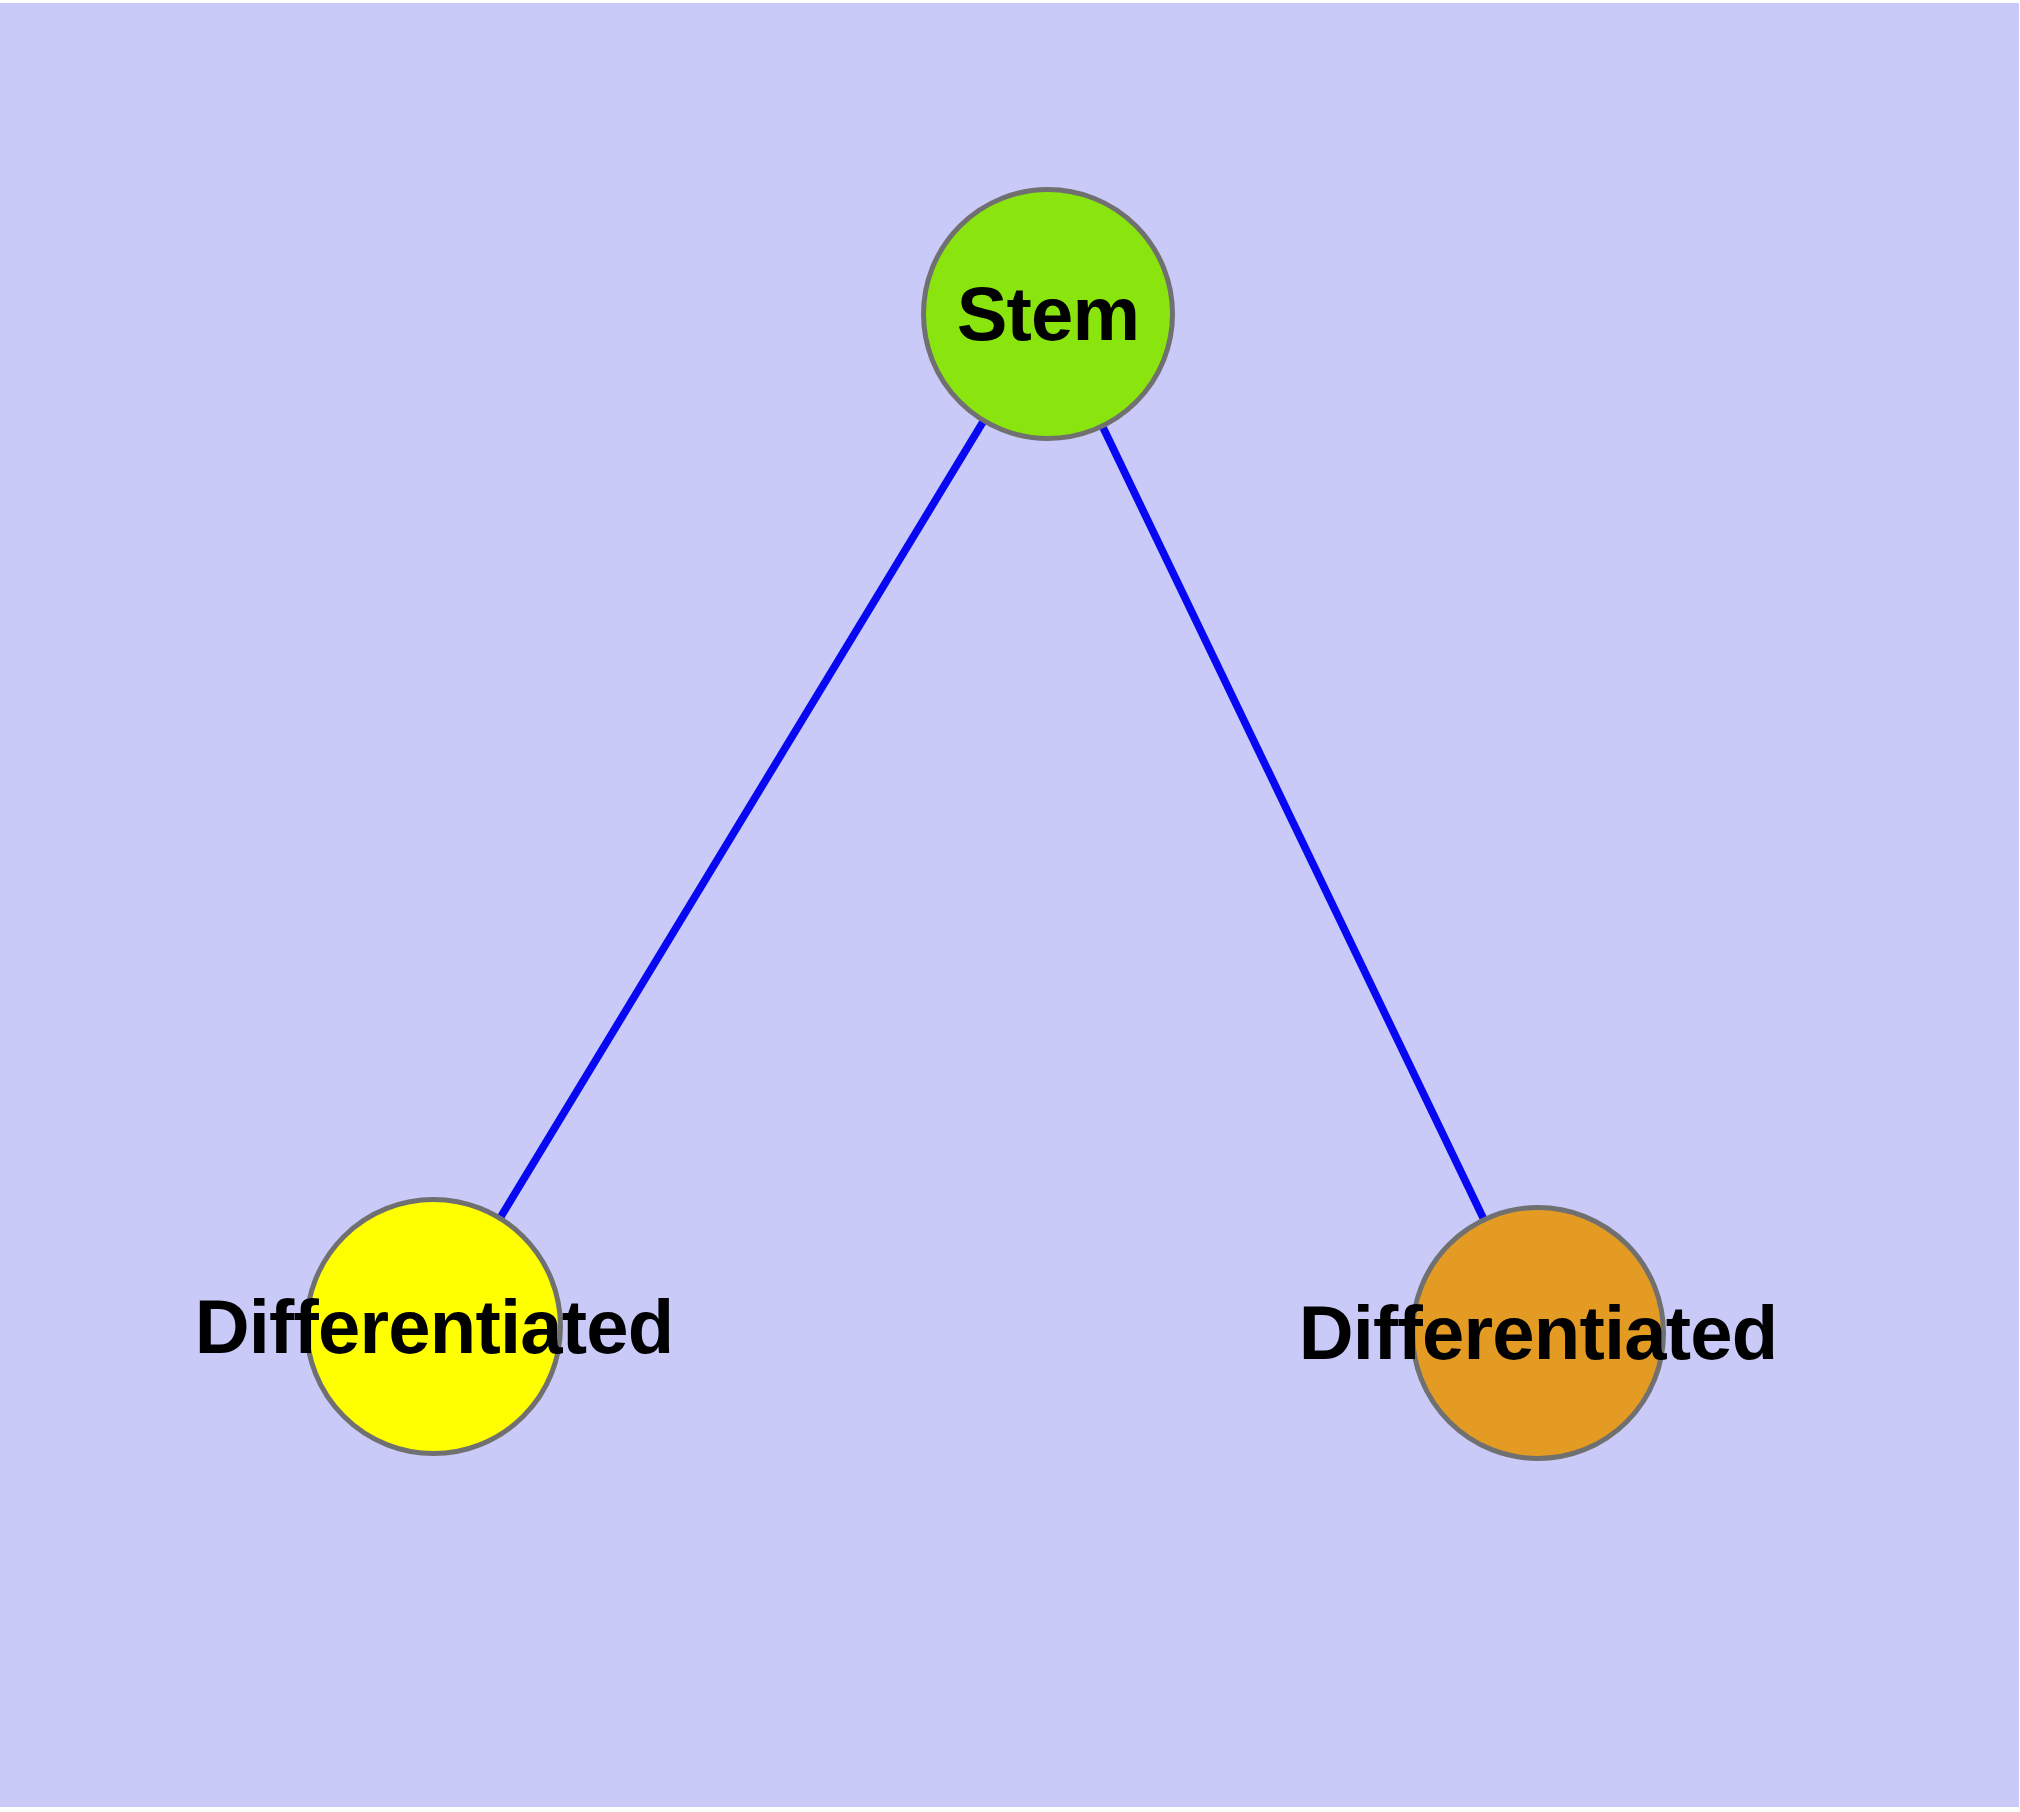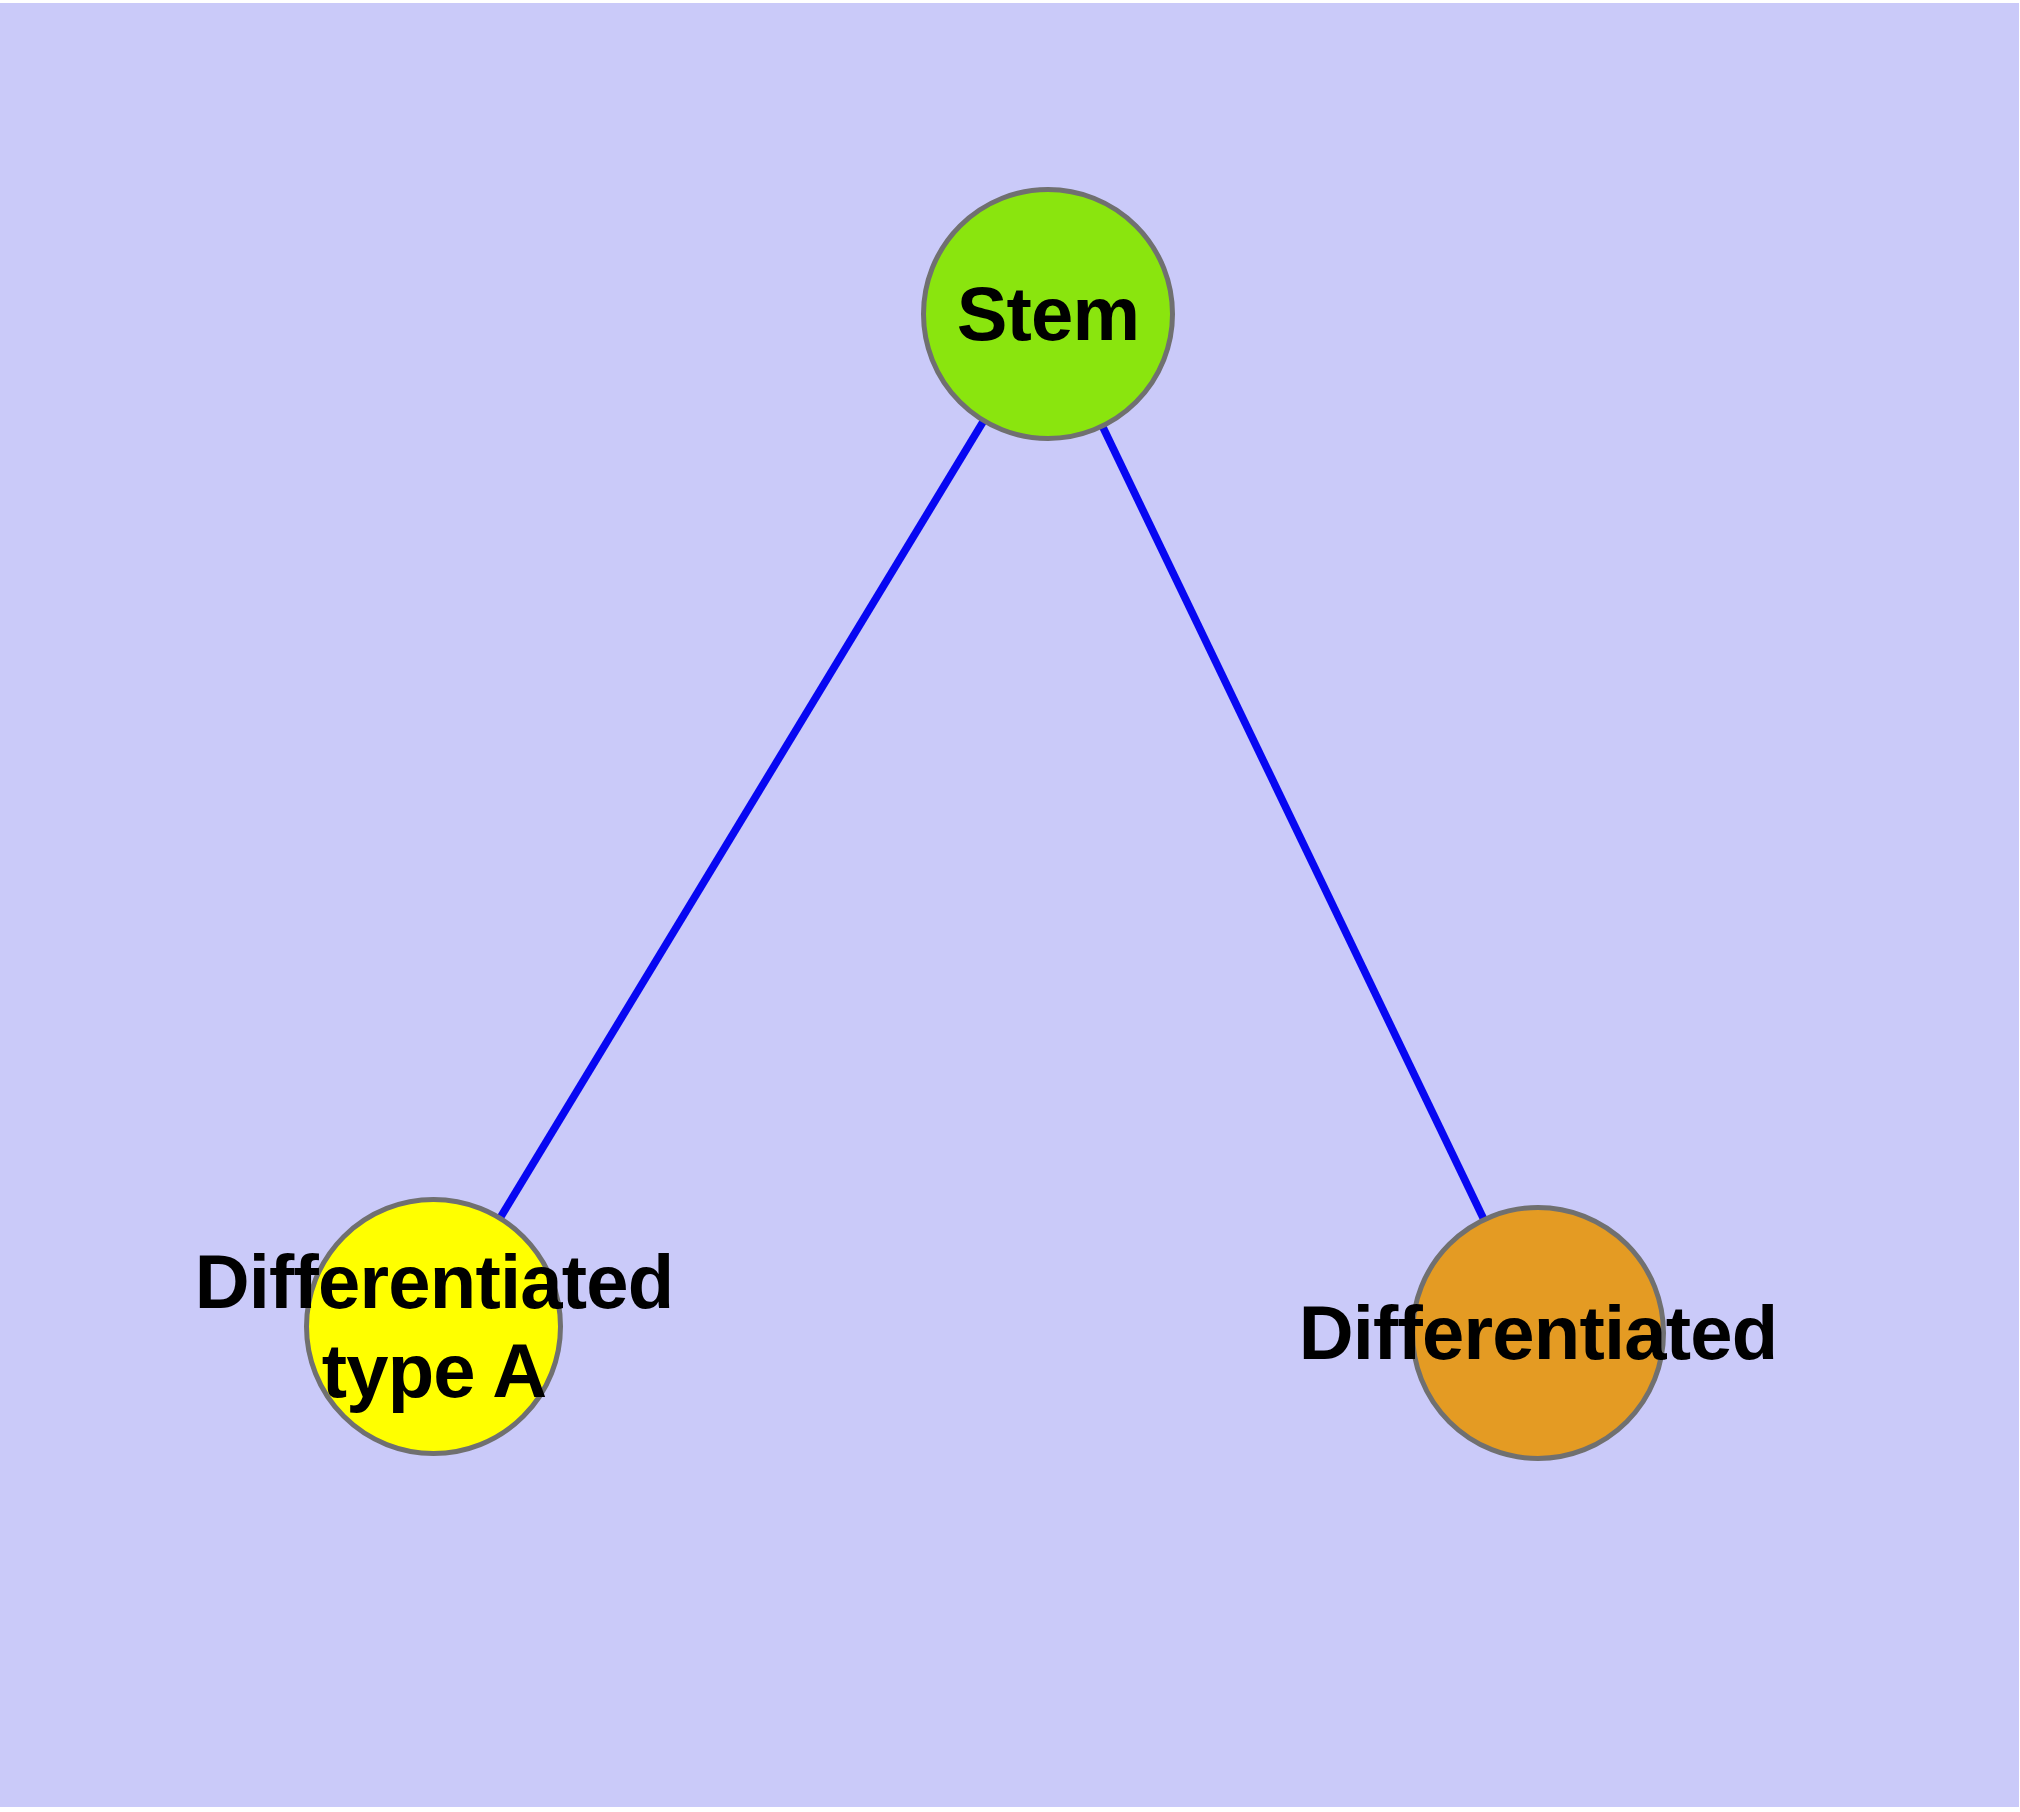--- a/index.html
+++ b/index.html
@@ -62,21 +62,20 @@
     <div class="node" style="left: 921px; top: 184px; width: 254px; height: 254px; background: rgb(138, 229, 14); border-color: rgb(112, 112, 112); border-width: 5.1px;"></div>
     <div class="node" style="left: 304px; top: 1194px; width: 259px; height: 259px; background: rgb(255, 255, 0); border-color: rgb(112, 112, 112); border-width: 5.1px;"></div>
     <div class="node" style="left: 1410px; top: 1202px; width: 256px; height: 256px; background: rgb(228, 155, 35); border-color: rgb(112, 112, 112); border-width: 5.1px;"></div>
 
     <div class="node-label" style="left: 1048px; top: 311px; color: rgb(0, 0, 0);">
       <span class="label-line">Stem</span>
     </div>
 
     <div class="node-label" style="left: 434px; top: 1324px; color: rgb(0, 0, 0);">
       <span class="label-line">Differentiated</span>
-      <span class="label-line">type A</span>
     </div>
 
     <div class="node-label" style="left: 1538px; top: 1330px; color: rgb(0, 0, 0);">
       <span class="label-line">Differentiated</span>
     </div>
 
   </div>
 </div>
 
 

